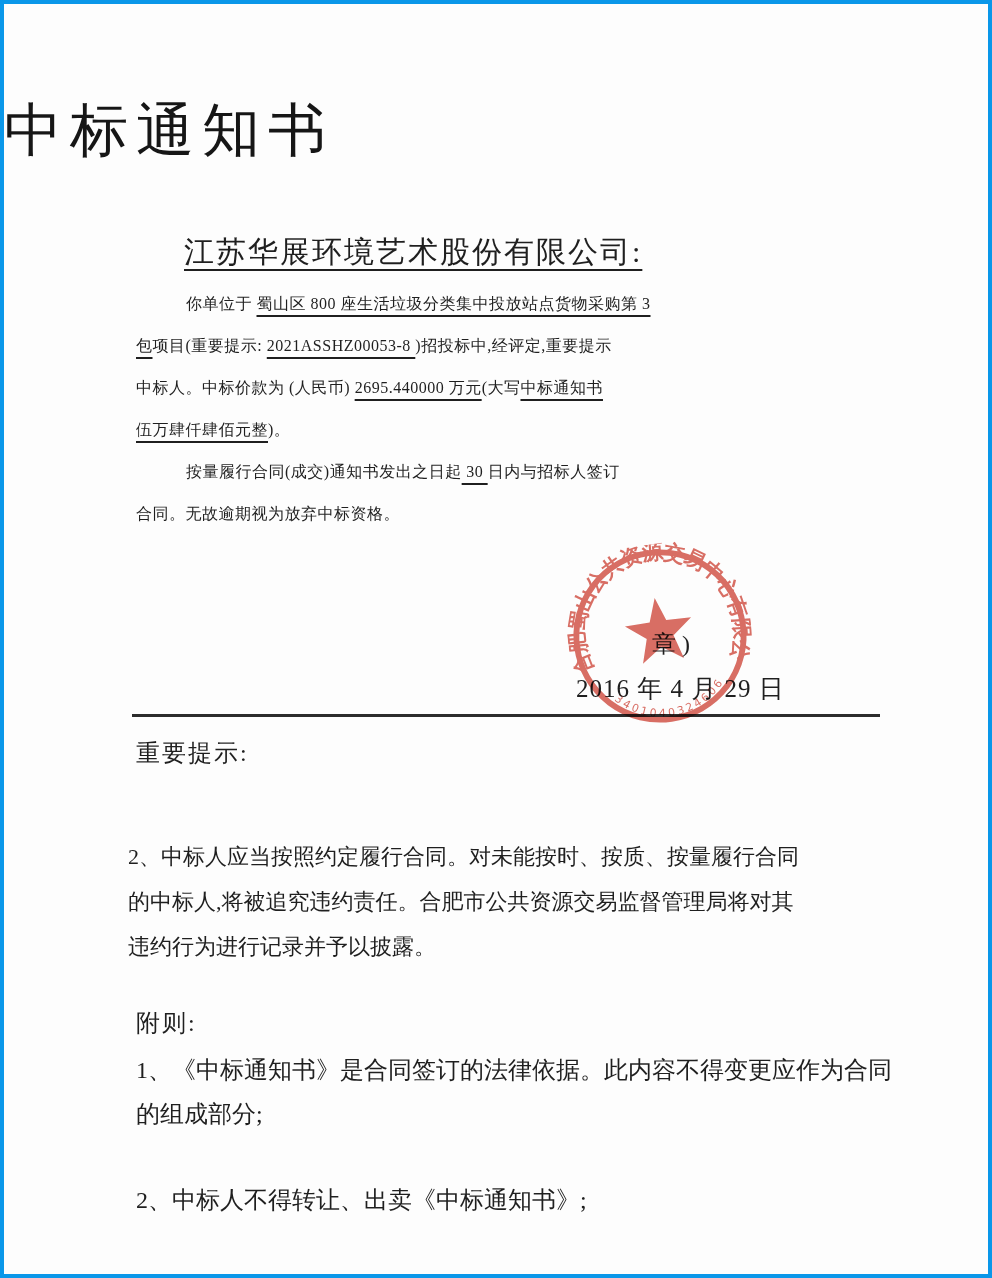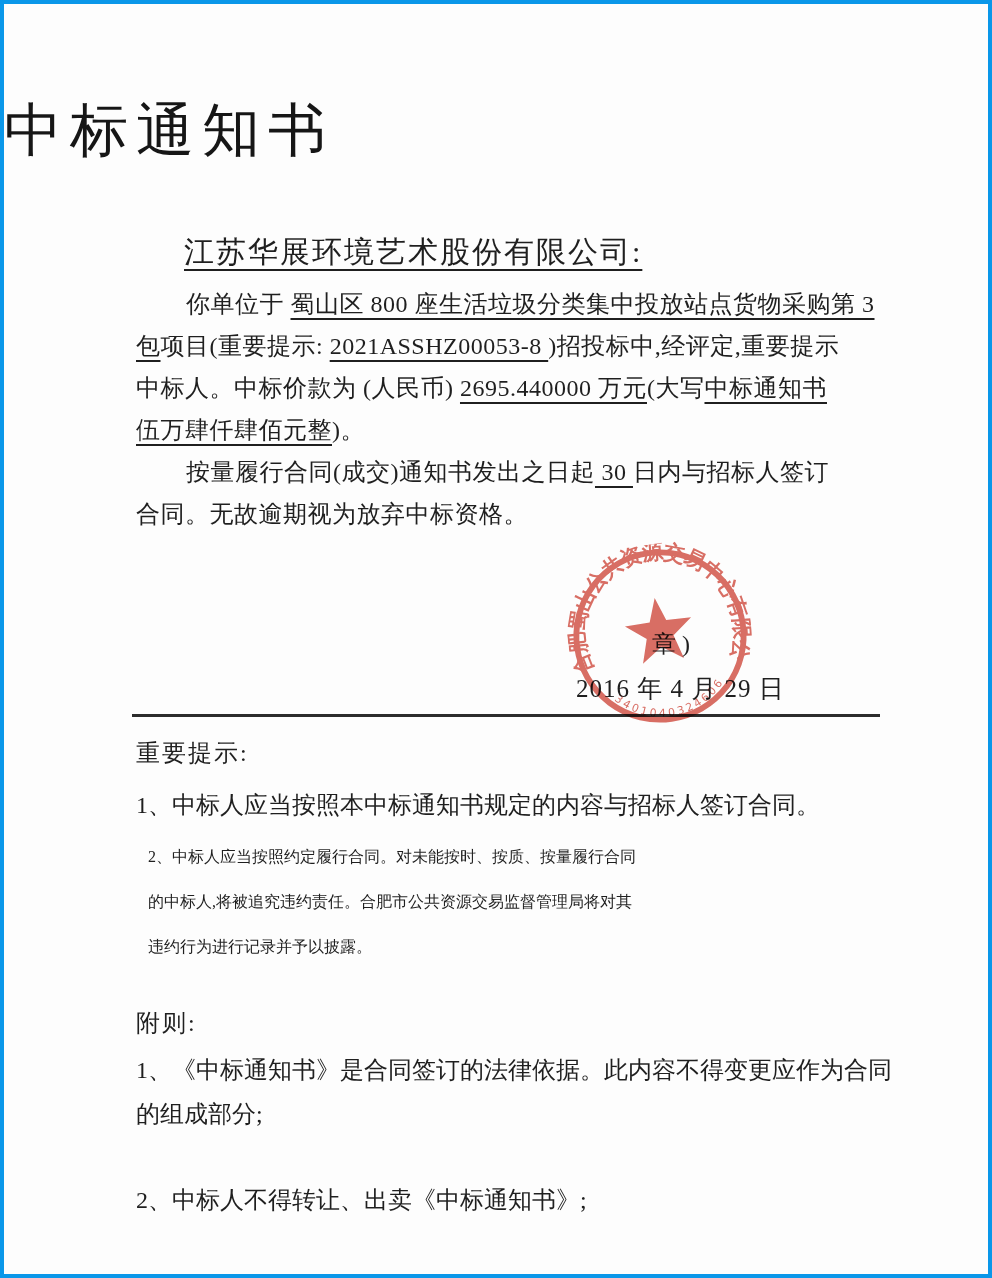--- a/index.html
+++ b/index.html
@@ -26,21 +26,21 @@
     top:228px;left:132px;
     font-size:30px;
     text-decoration:underline;
     text-decoration-thickness:2px;
     text-underline-offset:7px;
     letter-spacing:2px;
     margin-left:48px;
   }
   .bodyblock{
     top:279px;left:132px;width:752px;
-    font-size:24px;
+    font-size:16px;
     letter-spacing:0.5px;
   }
   .line{height:42px;line-height:42px;white-space:nowrap;}
   .ind{display:inline-block;width:50px;}
   .u{
     text-decoration:underline;
     text-decoration-thickness:1.5px;
     text-underline-offset:6px;
   }
   .sign-line1{top:578px;left:520px;font-size:24px;letter-spacing:2px;z-index:2;}
@@ -53,21 +53,21 @@
     opacity:0.82;
     transform:rotate(-8deg);
   }
   .divider{
     top:710px;left:128px;width:748px;height:3px;
     background:#2c2c2c;
   }
   .sec-head{font-size:24px;letter-spacing:2px;}
   .notice-head{top:733px;left:132px;}
   .notice-item1{top:785px;left:132px;font-size:24px;white-space:nowrap;}
-  .notice-item2{top:830px;left:144px;width:752px;font-size:16px;}
+  .notice-item2{top:830px;left:124px;width:752px;font-size:22px;}
   .nline{height:45px;line-height:45px;white-space:nowrap;}
   .appx-head{top:1003px;left:132px;}
   .appx-item1{top:1044px;left:132px;width:752px;font-size:24px;}
   .aline{height:44px;line-height:44px;white-space:nowrap;}
   .appx-item2{top:1132px;left:132px;font-size:24px;white-space:nowrap;margin-top:48px;}
 </style>
 </head>
 <body>
 
 <div class="page">
@@ -99,21 +99,20 @@
       <textPath href="#sealTop" startOffset="0" textLength="382">合肥蜀山公共资源交易中心有限公司</textPath>
     </text>
     <text font-size="13" fill="#d24f43" font-family="DejaVu Sans, sans-serif">
       <textPath href="#sealBot" startOffset="8" textLength="148">3401040324606</textPath>
     </text>
   </svg>
 
   <div class="abs divider"></div>
 
   <div class="abs sec-head notice-head">重要提示:</div>
-  <div class="abs notice-item1">1、中标人应当按照本中标通知书规定的内容与招标人签订合同。</div>
   <div class="abs notice-item2">
     <div class="nline">2、中标人应当按照约定履行合同。对未能按时、按质、按量履行合同</div>
     <div class="nline">的中标人,将被追究违约责任。合肥市公共资源交易监督管理局将对其</div>
     <div class="nline">违约行为进行记录并予以披露。</div>
   </div>
 
   <div class="abs sec-head appx-head">附则:</div>
   <div class="abs appx-item1">
     <div class="aline">1、《中标通知书》是合同签订的法律依据。此内容不得变更应作为合同</div>
     <div class="aline">的组成部分;</div>

